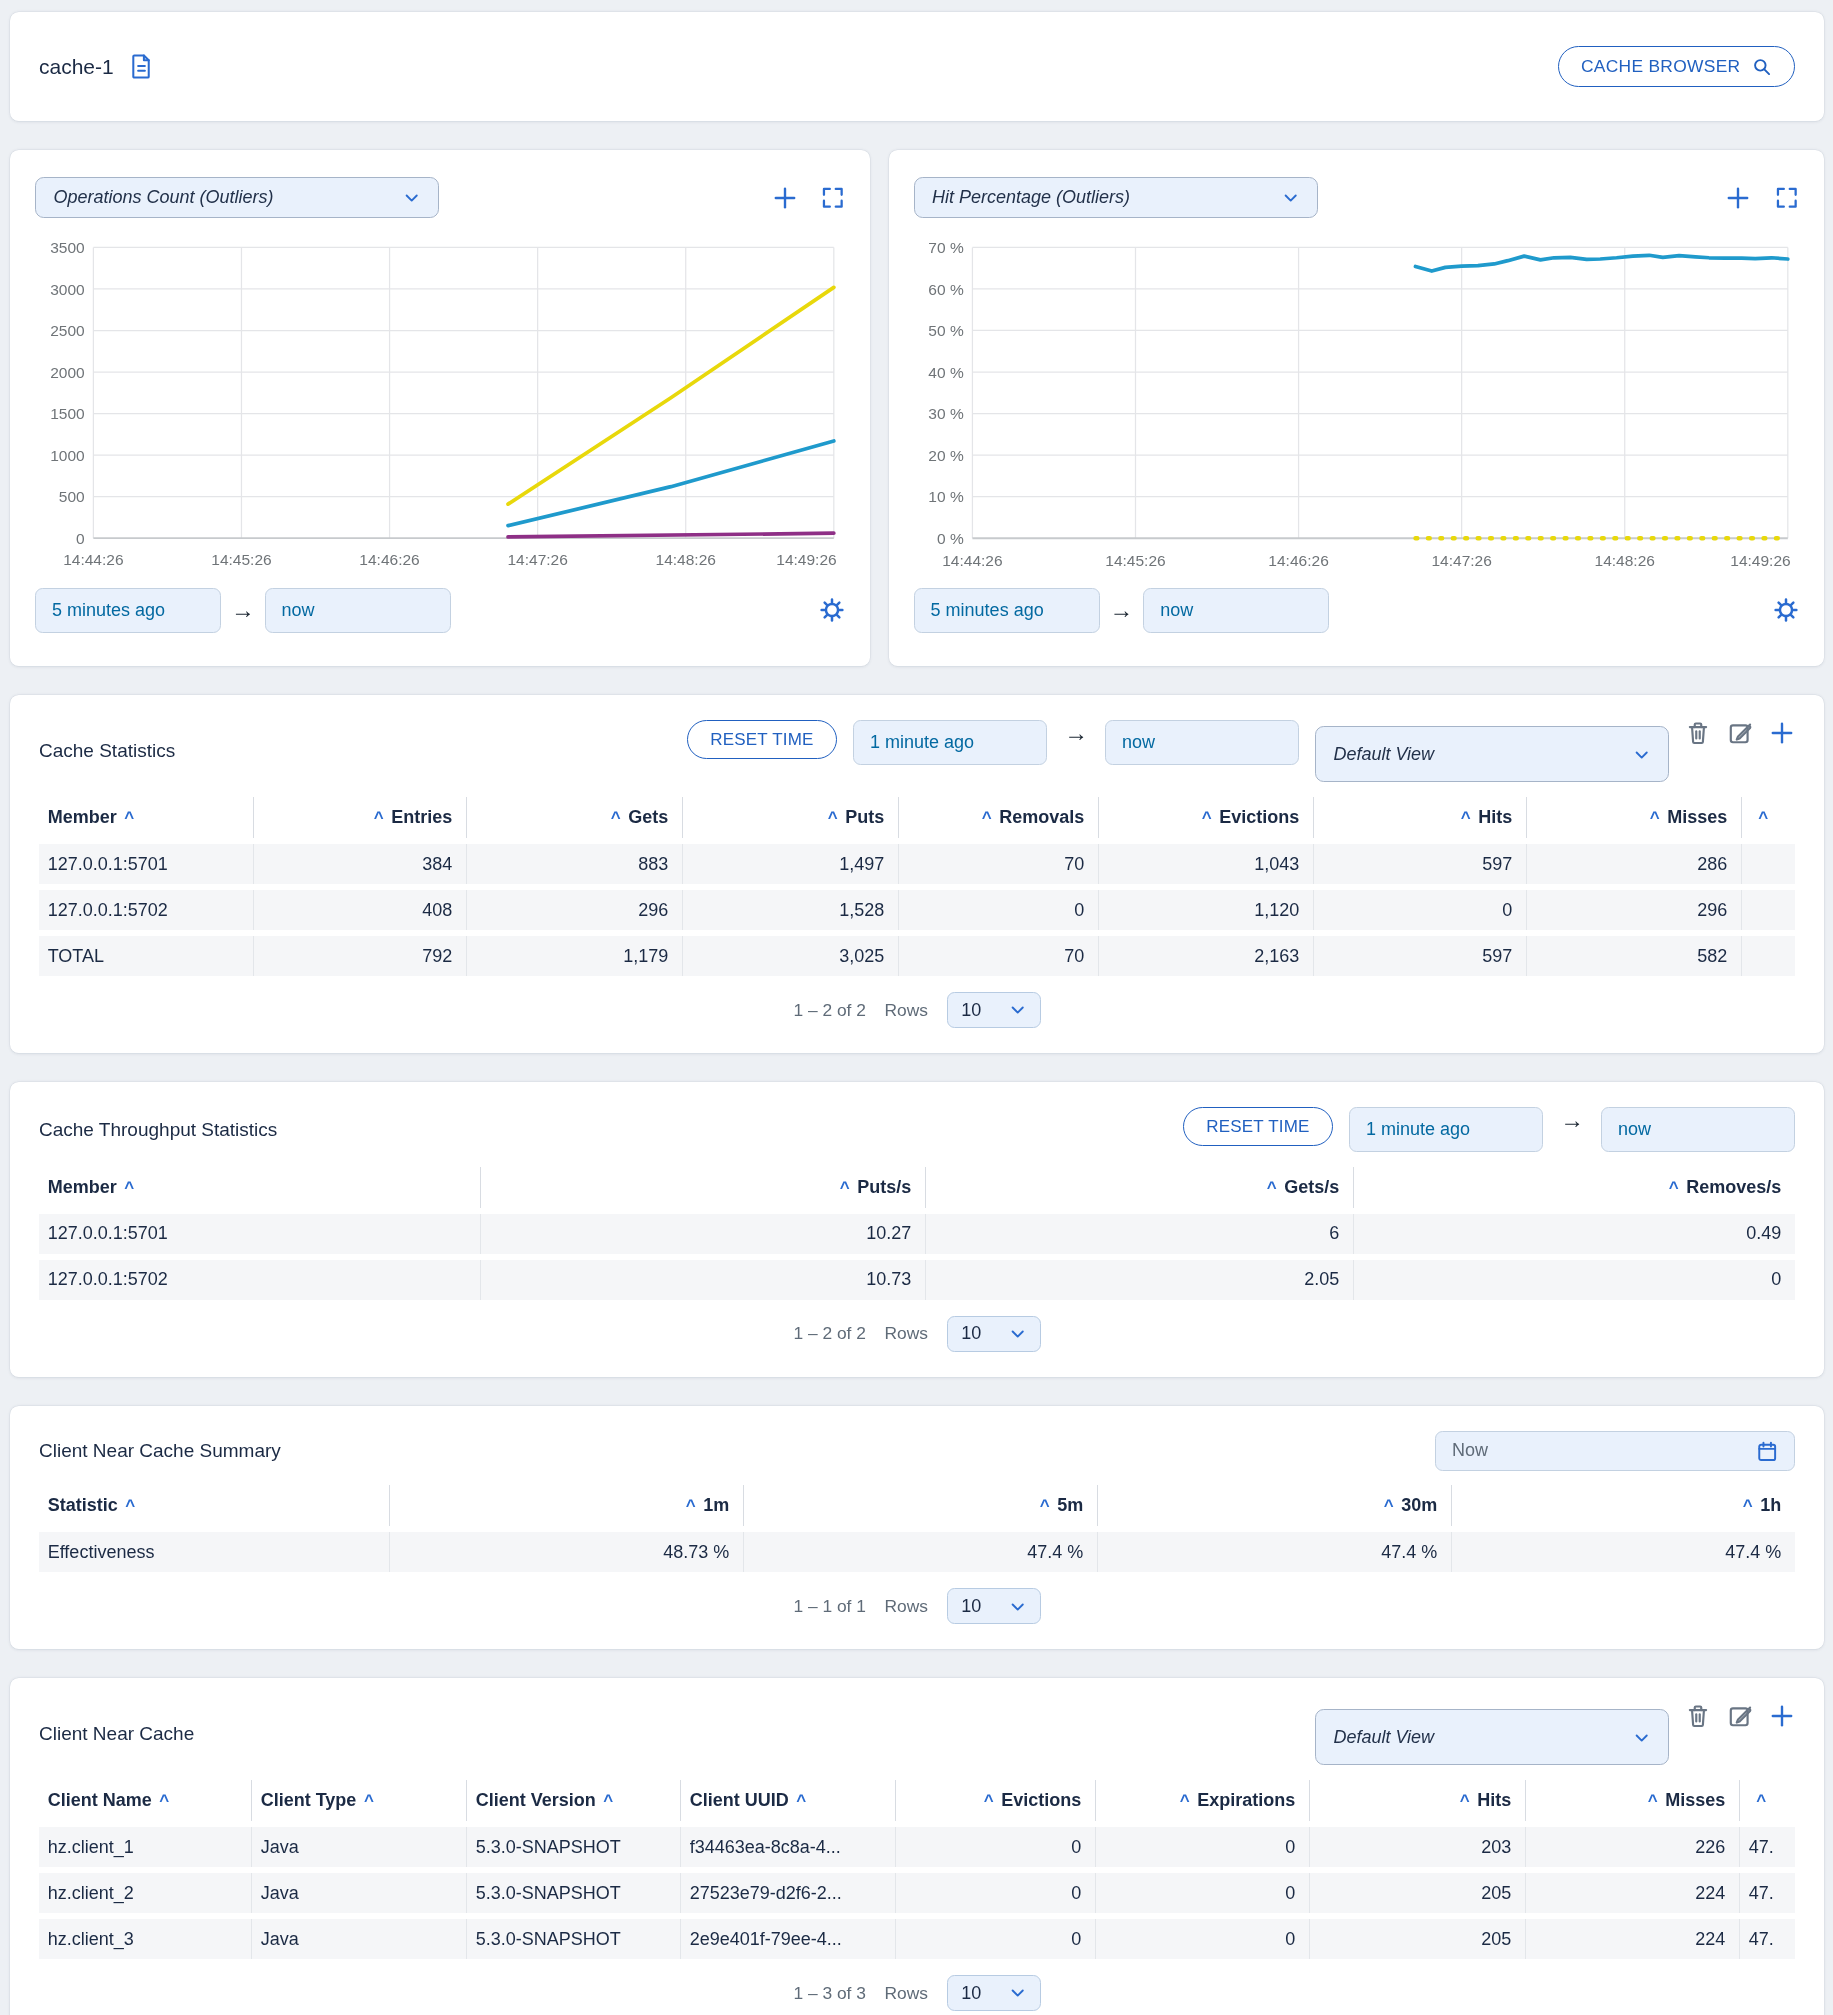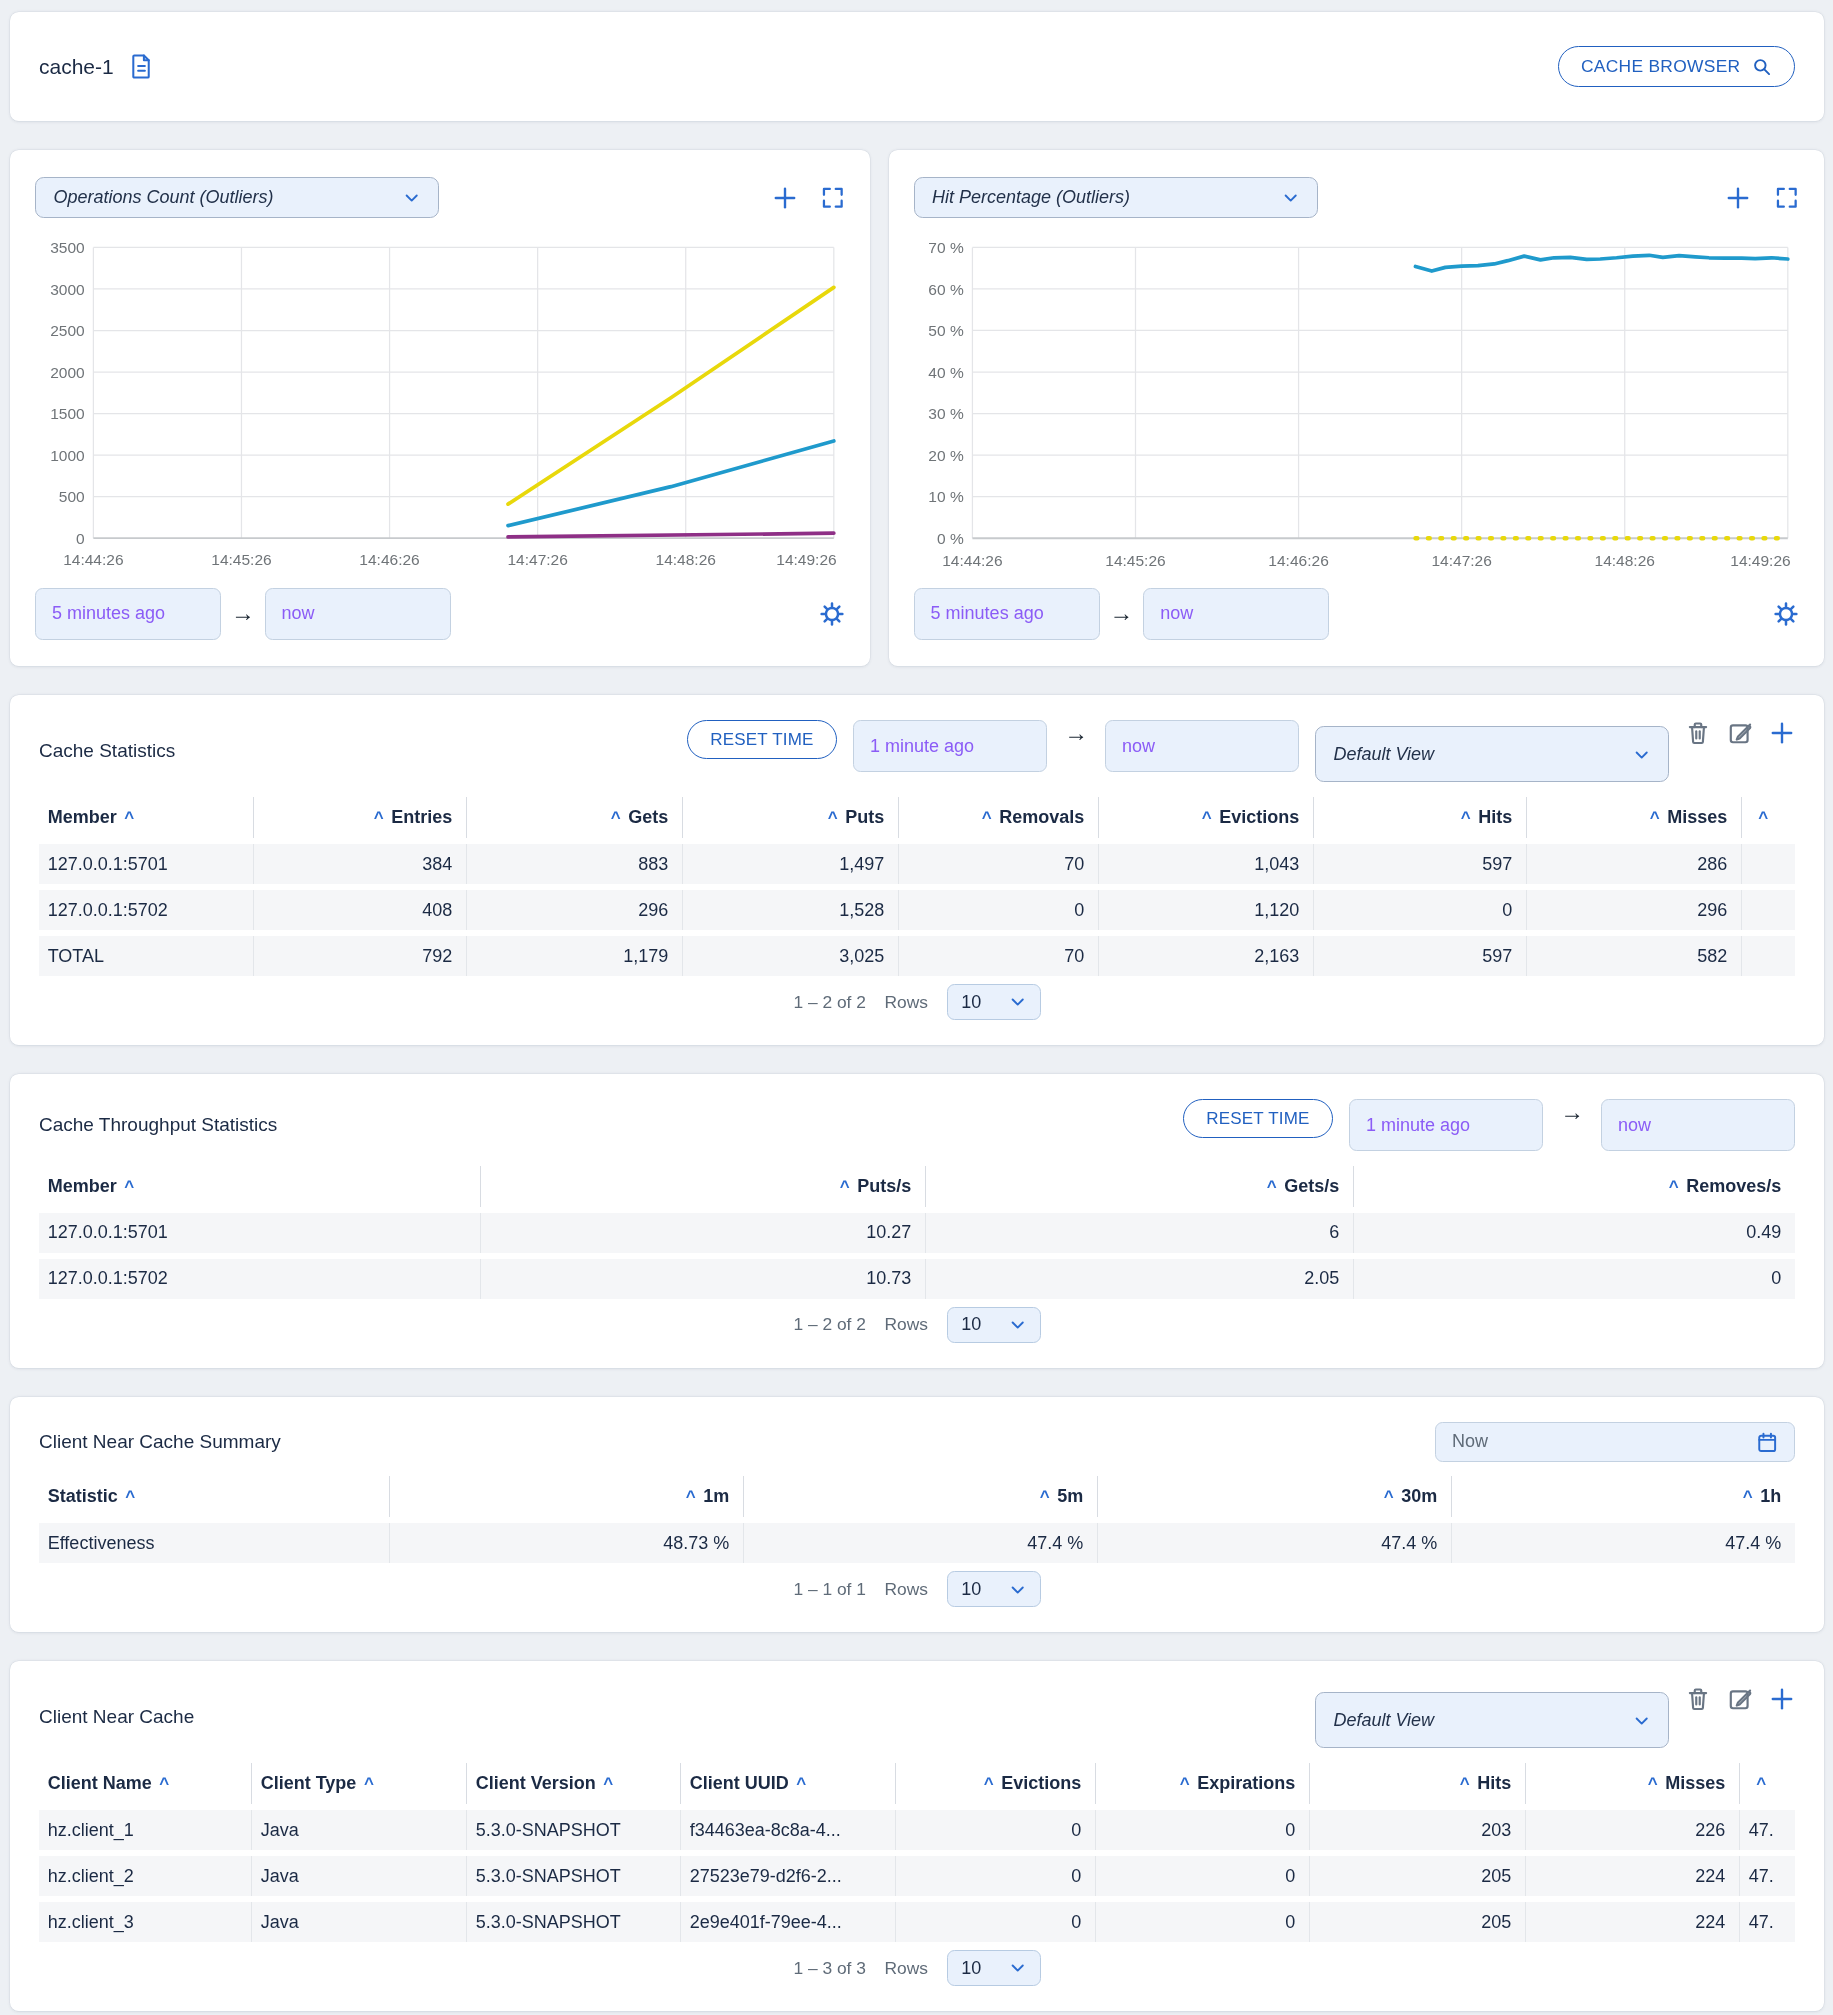--- a/index.html
+++ b/index.html
@@ -48,24 +48,24 @@
   .select-box {
     display:flex; align-items:center; justify-content:space-between;
     width: 404px; height: 41px; padding: 0 17.4px;
     background:#e9f1fc; border: 1.2px solid #a6b4c8; border-radius: 8.7px;
     font-size: 18px; color:#22314a; cursor:pointer;font-style:italic;
   }
   .head-icons { display:flex; align-items:center; gap:23.6px; color:#2a6bd0; }
   .chart-plot { margin-top: 17.4px; height: 336px; width: 100%; }
   .chart-foot { margin-top: 16px; display:flex; align-items:center; }
   .time-input {
-    width: 186px; height: 52px; padding: 0 16px;
+    width: 186px; height: 45px; padding: 0 16px;
     display:flex; align-items:center;
     background:#e9f1fc; border:1.2px solid #c3d1e1; border-radius:7.5px;
-    font-size: 18px; color:#8b5cf6; cursor:text;
+    font-size: 18px; color:#0369a1; cursor:text;
   }
   .arrow-glyph { font-size: 23.6px; margin: 0 10px; color:#17222e; }
   .ml-auto { margin-left:auto; }
 
   
   .section-card { padding: 25px 29px; margin-bottom: 29px; }
   .section-head { display:flex; align-items:center; }
   .section-title { font-size: 19px; color:#1b2a44; }
   .controls { margin-left:auto; display:flex; align-items:flex-start; gap:16px; }
   .reset-btn {
@@ -109,21 +109,21 @@
   #summary-card      th:nth-child(1){width:351px} #summary-card th:nth-child(2){width:354px}
   #summary-card      th:nth-child(3){width:354px} #summary-card th:nth-child(4){width:354px}
   #client-card       th:nth-child(1){width:213px} #client-card th:nth-child(2){width:215px}
   #client-card       th:nth-child(3){width:214px} #client-card th:nth-child(4){width:215px}
   #client-card       th:nth-child(5){width:200px} #client-card th:nth-child(6){width:214px}
   #client-card       th:nth-child(7){width:216px} #client-card th:nth-child(8){width:214px}
 
   
   .pagination {
     display:flex; align-items:center; justify-content:center; gap:18.6px;
-    margin-top: 2px; font-size:17.4px; color:#5f6b78;
+    margin-top: 10px; font-size:17.4px; color:#5f6b78;
   }
   .rows-select {
     display:flex; align-items:center; justify-content:space-between;
     width: 94px; height: 36px; padding: 0 13.7px;
     background:#e9f1fc; border:1.2px solid #b7cbe2; border-radius:7.5px;
     font-size:18px; color:#1b2a44; cursor:pointer;
   }
   svg.gl { display:block; }
 </style>
 </head>

